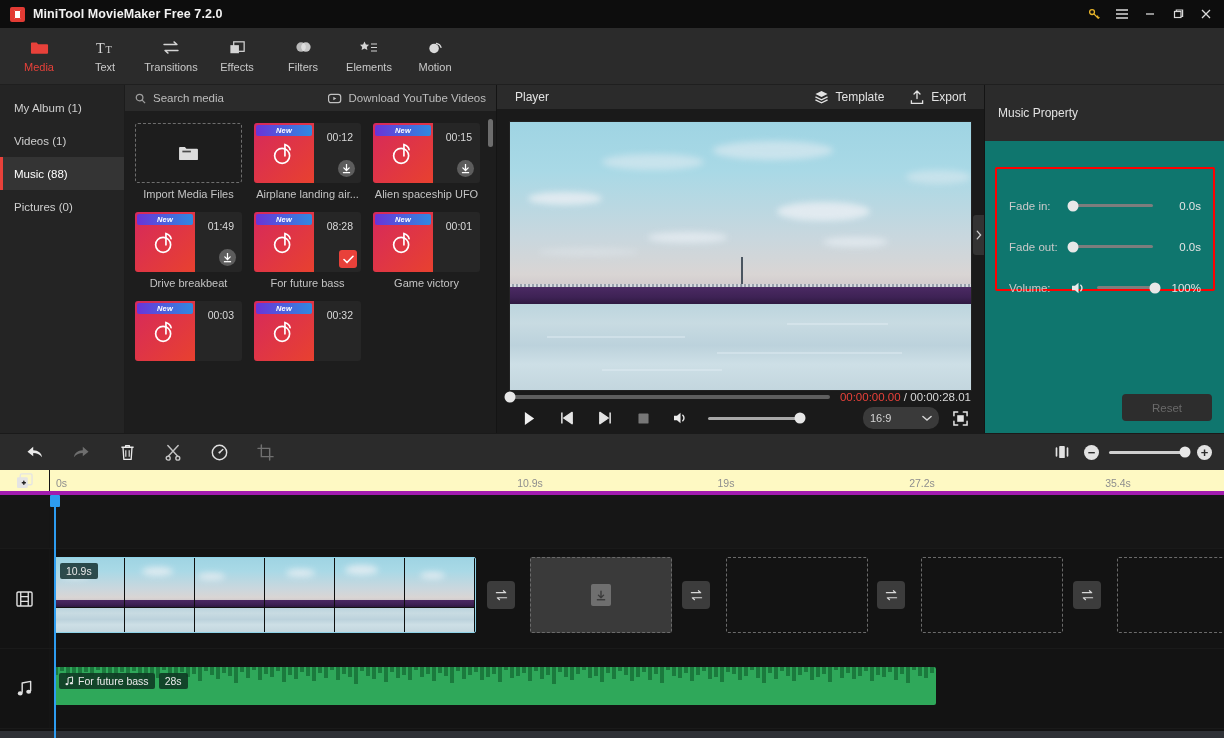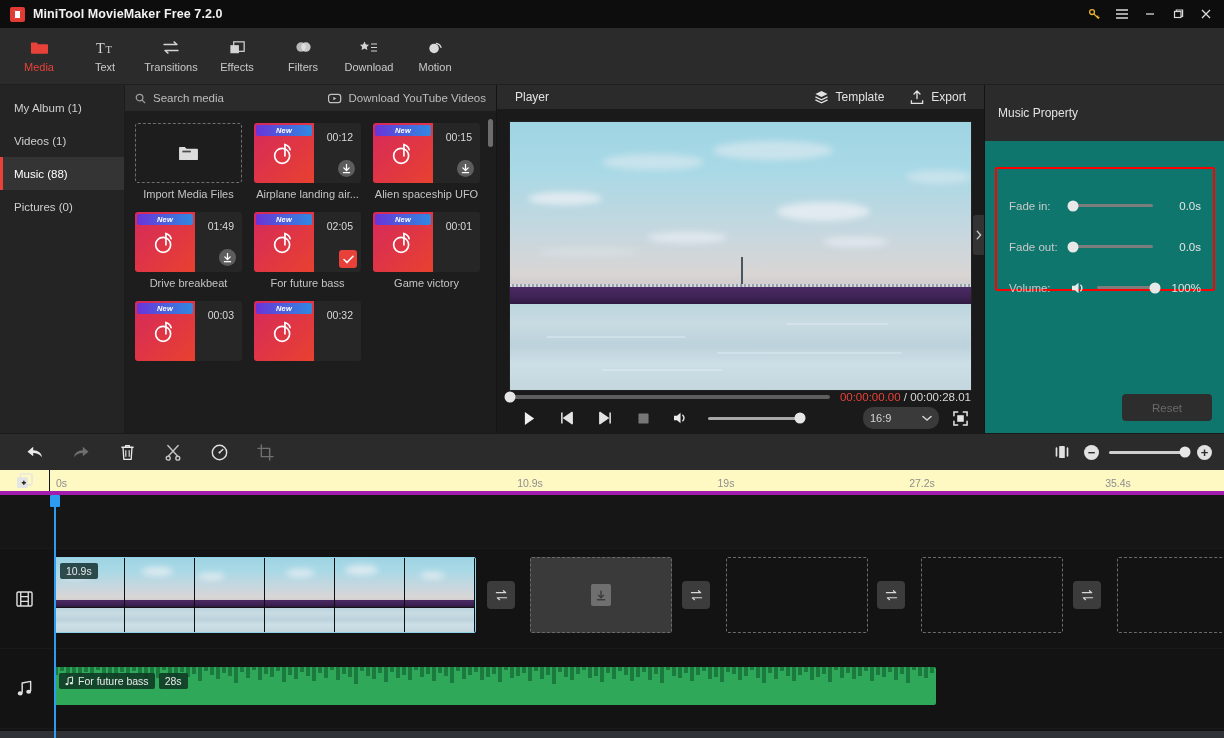--- a/index.html
+++ b/index.html
@@ -290,21 +290,21 @@
     </span>
     <span class="rlb">Filters</span>
   </div>
   <div class="rib-item">
     <span class="ric">
       <svg width="20" height="16" viewBox="0 0 20 16">
           <path d="M5.5 1.5l1.4 2.9 3.2.4-2.3 2.2.6 3.1-2.9-1.5-2.9 1.5.6-3.1L1 4.8l3.1-.4z" fill="#d4d4d4"></path>
           <path d="M12 4h6M12 7.5h6M12 11h6" stroke="#d4d4d4" stroke-width="1.2"></path>
         </svg>
     </span>
-    <span class="rlb">Download</span>
+    <span class="rlb">Elements</span>
   </div>
   <div class="rib-item">
     <span class="ric">
       <svg width="19" height="16" viewBox="0 0 20 16">
           <circle cx="8.5" cy="8.5" r="5" fill="#d9d9d9"></circle>
           <path d="M11 3.2c2.6.6 4.3 2.2 4.8 4.2" stroke="#d9d9d9" stroke-width="1.4" fill="none" stroke-linecap="round"></path>
         </svg>
     </span>
     <span class="rlb">Motion</span>
   </div>
@@ -419,21 +419,21 @@
 
       <div class="mcell">
         <div class="mthumb">
           <div class="art">
             <svg width="30" height="30" viewBox="0 0 32 32">
                 <circle cx="14" cy="19" r="8" fill="none" stroke="#fff" stroke-width="1.8"></circle>
                 <path d="M17 19V7c3 1 5 3.2 5.5 5.4" stroke="#fff" stroke-width="1.8" fill="none" stroke-linecap="round"></path>
               </svg>
           </div>
           <span class="badge-new">New</span>
-          <span class="mdur">02:05</span>
+          <span class="mdur">08:28</span>
           <span class="checkbtn">
             <svg width="11" height="9" viewBox="0 0 12 10">
                 <path d="M1 5l3.3 3.4L11 1.4" stroke="#fff" stroke-width="1.8" fill="none" stroke-linecap="round" stroke-linejoin="round"></path>
               </svg>
           </span>
         </div>
         <div class="mname">For future bass</div>
       </div>
 
       <div class="mcell">

